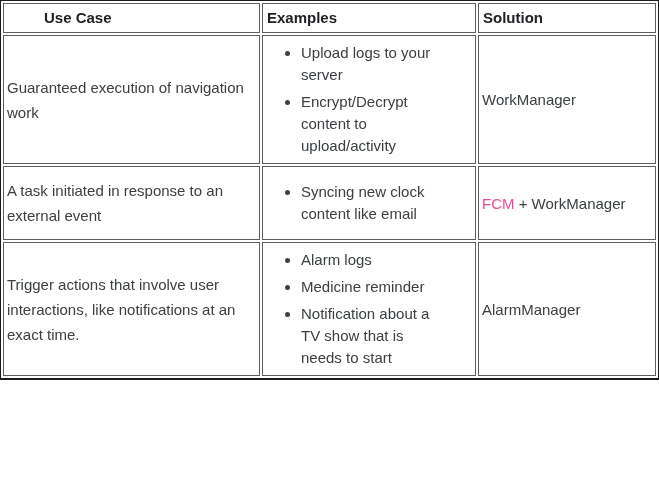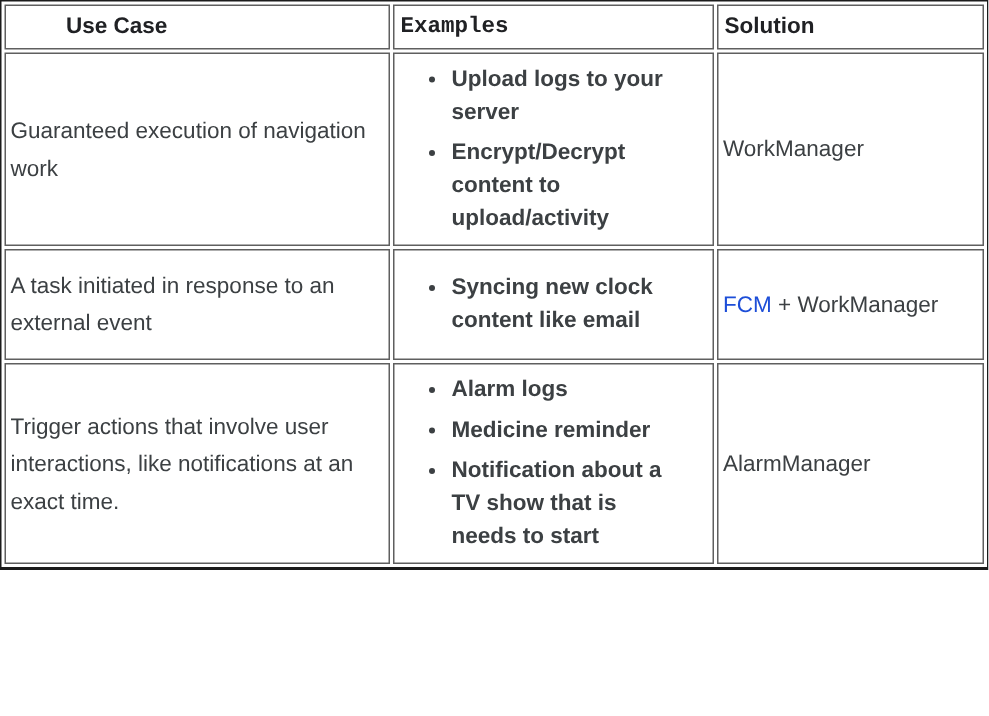--- a/index.html
+++ b/index.html
@@ -33,43 +33,42 @@
   }
   th {
     color: #202124;
     font-weight: bold;
     text-align: left;
     padding: 2px 2px 2px 4px;
     height: 24px;
     line-height: 20px;
   }
   th.c1 { width: 213px; padding-left: 40px; }
-  th.c2 { width: 206px; font-family: Liberation Mono, monospace; }
+  th.c2 { width: 206px; }
   td {
     padding: 1px 3px;
     line-height: 25px;
   }
   td.examples-cell {
     padding: 0 33px 0 0;
   }
   ul.examples-list {
     margin: 6px 0;
     padding-left: 38px;
   }
   ul.examples-list li {
     margin: 5px 0;
     line-height: 22px;
-    font-weight: bold;
   }
   tr.r0 td { height: 114px; }
   tr.r1 td { height: 70px; }
   tr.r2 td { height: 99px; }
   tr.r3 td { height: 116px; }
   a.doc-link {
-    color: #1d4ed8;
+    color: #ec4899;
     text-decoration: none;
     cursor: pointer;
   }
 </style>
 </head>
 <body>
 
 <div class="page">
   <table class="usecase-table">
     <thead>

